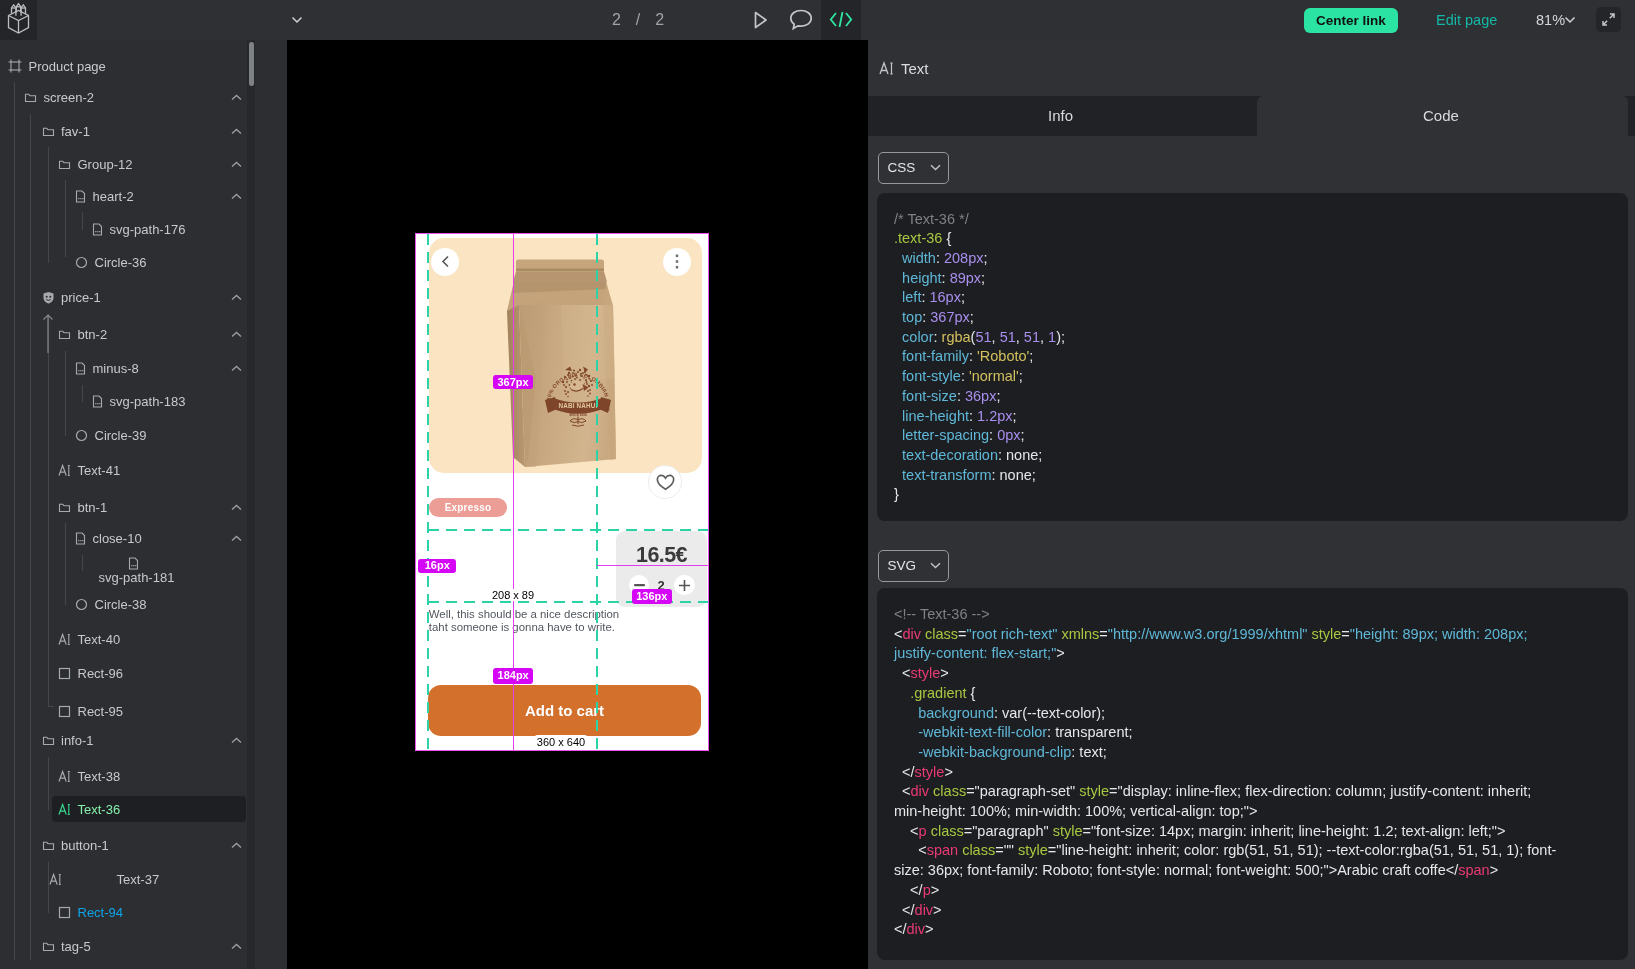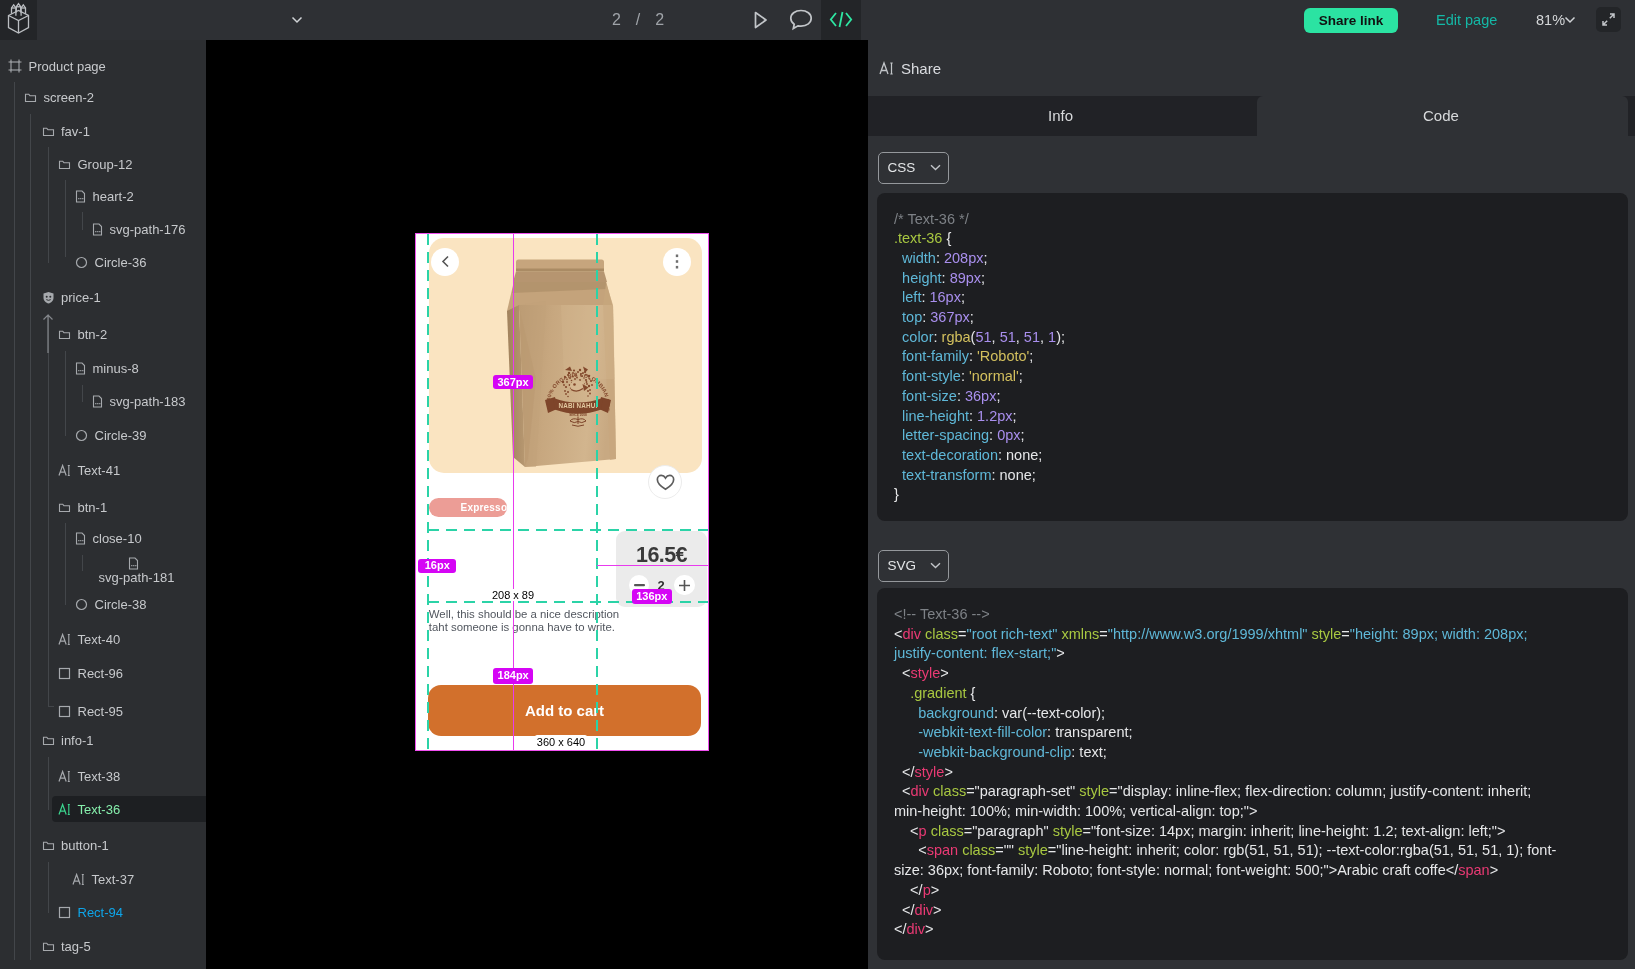--- a/index.html
+++ b/index.html
@@ -9,33 +9,33 @@
   #topbar { position:absolute; left:0; top:0; width:1635px; height:40px; background:#2e3034; }
   #logo { position:absolute; left:0; top:0; width:37px; height:40px; background:#232528; }
   #crumb { position:absolute; left:59px; top:0; height:40px; line-height:40px; font-size:15.5px; color:#c9cdd2; white-space:nowrap; }
   #crumb b { color:#e8eaec; font-weight:400; }
   #pages { position:absolute; left:612px; top:0; height:40px; line-height:40px; font-size:16px; letter-spacing:2px; color:#9fa3a8; }
   #codebtn { position:absolute; left:821px; top:0; width:40px; height:40px; background:#232528; }
   #sharebtn { position:absolute; left:1304px; top:7.5px; width:94px; height:25px; background:#2be3a2; border-radius:6px; color:#111; font-size:13.5px; font-weight:600; text-align:center; line-height:25px; }
   #editpage { position:absolute; left:1436px; top:0; height:40px; line-height:40px; font-size:14.5px; color:#14b8a6; }
   #zoomlvl { position:absolute; left:1536px; top:0; height:40px; line-height:40px; font-size:14.5px; color:#d5d7d9; }
   #expandbtn { position:absolute; left:1596px; top:6.5px; width:25px; height:25px; background:#232528; border-radius:5px; }
-  #sidebar { position:absolute; left:0; top:40px; width:206px; height:929px; background:#2c2e31; overflow:hidden; }
+  #sidebar { position:absolute; left:0; top:40px; width:287px; height:929px; background:#2c2e31; overflow:hidden; }
   #sidegutter { position:absolute; left:247px; top:0; width:8px; height:929px; background:#26282b; }
   #sidethumb { position:absolute; left:248.5px; top:2px; width:5.5px; height:44px; background:#7f8285; border-radius:3px; }
   .trow { position:absolute; height:26px; display:flex; align-items:center; color:#c7c9cc; font-size:13px; white-space:nowrap; }
   .trow .lbl { margin-left:6.5px; }
   .chev { position:absolute; } .chev svg { display:block; }
   .guide { position:absolute; width:1px; background:#43464a; }
   #selrow { position:absolute; left:51.5px; top:756px; width:194px; height:26px; background:#1d1f22; border-radius:4px; }
   #canvas { position:absolute; left:255px; top:40px; width:613px; height:929px; background:#000; }
   #frame { position:absolute; left:160.5px; top:193.5px; width:292px; height:516px; background:#fff; outline:1.5px solid #ef4fef; }
   #imgcard { position:absolute; left:13px; top:4.5px; width:273px; height:235px; background:#fae4c1; border-radius:15px; }
   .circbtn { position:absolute; background:#fff; border-radius:50%; }
-  #pill { position:absolute; left:13.3px; top:264.3px; width:78.4px; height:18.8px; background:#ec9d96; border-radius:10px; color:#fff; font-size:10px; font-weight:700; text-align:right; line-height:19.4px; letter-spacing:0.2px; }
+  #pill { position:absolute; left:13.3px; top:264.3px; width:78.4px; height:18.8px; background:#ec9d96; border-radius:10px; color:#fff; font-size:10px; font-weight:700; text-align:center; line-height:19.4px; letter-spacing:0.2px; }
   #title { position:absolute; left:13px; top:296.5px; width:175px; font-size:29px; line-height:31px; font-weight:600; color:#333; letter-spacing:-0.2px; }
   #pricecard { position:absolute; left:200.8px; top:297.3px; width:91px; height:76.4px; background:#ebebeb; border-radius:9px; }
   #desc { position:absolute; left:13.3px; top:374.5px; width:220px; font-size:11.4px; line-height:13.2px; color:#51565e; }
   #cartbtn { position:absolute; left:12.7px; top:451.8px; width:272.6px; height:51.1px; background:#d2702c; border-radius:13px; color:#fff; font-size:15px; font-weight:700; text-align:center; line-height:51px; }
   .vdash { position:absolute; width:2px; background-image:repeating-linear-gradient(180deg,#2bd3a7 0 11px,transparent 11px 18px); }
   .hdash { position:absolute; height:2px; background-image:repeating-linear-gradient(90deg,#2bd3a7 0 11px,transparent 11px 18px); }
   .mline-v { position:absolute; width:1.5px; background:#e83aee; }
   .mline-h { position:absolute; height:1.5px; background:#e83aee; }
   .badge { position:absolute; background:#d505f5; color:#fff; font-size:11px; font-weight:700; border-radius:3px; text-align:center; }
   .sizelbl { position:absolute; background:#fff; color:#000; font-size:11px; text-align:center; border-radius:2px; }
@@ -223,21 +223,21 @@
         <path d="M2.5 2.5 L13 10 L2.5 17.5 Z" fill="none" stroke="#c2c5c9" stroke-width="1.7" stroke-linejoin="round"></path>
       </svg>
 <svg class="abs" style="left:789px;top:9px" width="24" height="22" viewBox="0 0 24 22">
         <path d="M12 1.5 C6 1.5 1.8 5 1.8 9.3 C1.8 11.8 3.1 13.9 5.2 15.3 L4.3 19.5 L9 16.8 C10 17 11 17.1 12 17.1 C18 17.1 22.2 13.6 22.2 9.3 C22.2 5 18 1.5 12 1.5 Z" fill="none" stroke="#c2c5c9" stroke-width="1.7"></path>
       </svg>
 <div id="codebtn">
         <svg style="position:absolute;left:8px;top:11px" width="24" height="17" viewBox="0 0 24 17">
           <path d="M7 2 L1.8 8.5 L7 15 M17 2 L22.2 8.5 L17 15 M13.5 1 L10.5 16" fill="none" stroke="#2ee6a2" stroke-width="1.8"></path>
         </svg>
       </div>
-<div id="sharebtn">Share link</div>
+<div id="sharebtn">Center link</div>
 <div id="editpage">Edit page</div>
 <div id="zoomlvl">81%</div>
 <svg class="abs" style="left:1564px;top:16px" width="12" height="8" viewBox="0 0 12 8">
         <path d="M1.5 1.5 L6 6 L10.5 1.5" fill="none" stroke="#d0d3d6" stroke-width="1.5"></path>
       </svg>
 <div id="expandbtn">
         <svg style="position:absolute;left:5px;top:5px" width="15" height="15" viewBox="0 0 15 15">
           <g stroke="#c2c5c9" stroke-width="1.5" fill="none">
             <path d="M9 2 H13 V6 M13 2 L8.8 6.2"></path>
             <path d="M6 13 H2 V9 M2 13 L6.2 8.8"></path>
@@ -523,21 +523,21 @@
             <path d="M1.5 3.2 h3.2 l1.2 1.5 h5.6 v5.8 h-10 z" fill="none" stroke="#a6a9ad" stroke-width="1.1"></path>
           </svg>
         </span>
         <span class="lbl" style="color:#c7c9cc">button-1</span>
       </div>
 <div class="chev" style="left:231px;top:802.0px;">
         <svg width="11" height="7" viewBox="0 0 11 7">
           <path d="M1 5.5 L5.5 1.5 L10 5.5" fill="none" stroke="#9a9da2" stroke-width="1.4"></path>
         </svg>
       </div>
-<div class="trow" style="left:72px;top:826px;">
+<div class="trow" style="left:49px;top:826px;gap:48px;">
         <span style="display:flex;align-items:center">
           <svg width="13" height="13" viewBox="0 0 13 13">
             <path d="M1 11.5 L4.6 1.5 L8.2 11.5 M2.3 8.2 h4.6" fill="none" stroke="#a6a9ad" stroke-width="1.2"></path>
             <path d="M10.8 1.5 v10" stroke="#a6a9ad" stroke-width="1.1"></path>
             <path d="M9.8 1.5 h2 M9.8 11.5 h2" stroke="#a6a9ad" stroke-width="1"></path>
           </svg>
         </span>
         <span class="lbl" style="color:#c7c9cc">Text-37</span>
       </div>
 <div class="trow" style="left:58px;top:859.5px;">
@@ -562,21 +562,21 @@
         </svg>
       </div>
   </div>
   <div id="panel">
 <div id="phead"></div>
 <svg class="abs" style="left:11px;top:21px" width="15" height="15" viewBox="0 0 15 15">
         <path d="M1 13 L5 2 L9 13 M2.5 9.5 h5" fill="none" stroke="#c2c5c9" stroke-width="1.3"></path>
         <path d="M12.5 2 v11" stroke="#c2c5c9" stroke-width="1.2"></path>
         <path d="M11.3 2 h2.4 M11.3 13 h2.4" stroke="#c2c5c9" stroke-width="1"></path>
       </svg>
-<div class="abs" style="left:33px;top:20px;font-size:15px;color:#dadce0;">Share</div>
+<div class="abs" style="left:33px;top:20px;font-size:15px;color:#dadce0;">Text</div>
 <div id="ptabs"></div>
 <div id="tabcode"></div>
 <div class="tabtxt" style="left:180px;">Info</div>
 <div class="tabtxt" style="left:555px;">Code</div>
 <div class="sel" style="left:9.5px;top:112px;">CSS</div>
 <svg class="selchev" style="left:62px;top:124px" width="11" height="7" viewBox="0 0 11 7">
         <path d="M1 1.2 L5.5 5.5 L10 1.2" fill="none" stroke="#c2c5c9" stroke-width="1.4"></path>
       </svg>
 <div class="codeblk" style="top:152.5px;height:328px;"><span class="cm">/* Text-36 */</span>
 <span class="lime">.text-36</span> {

